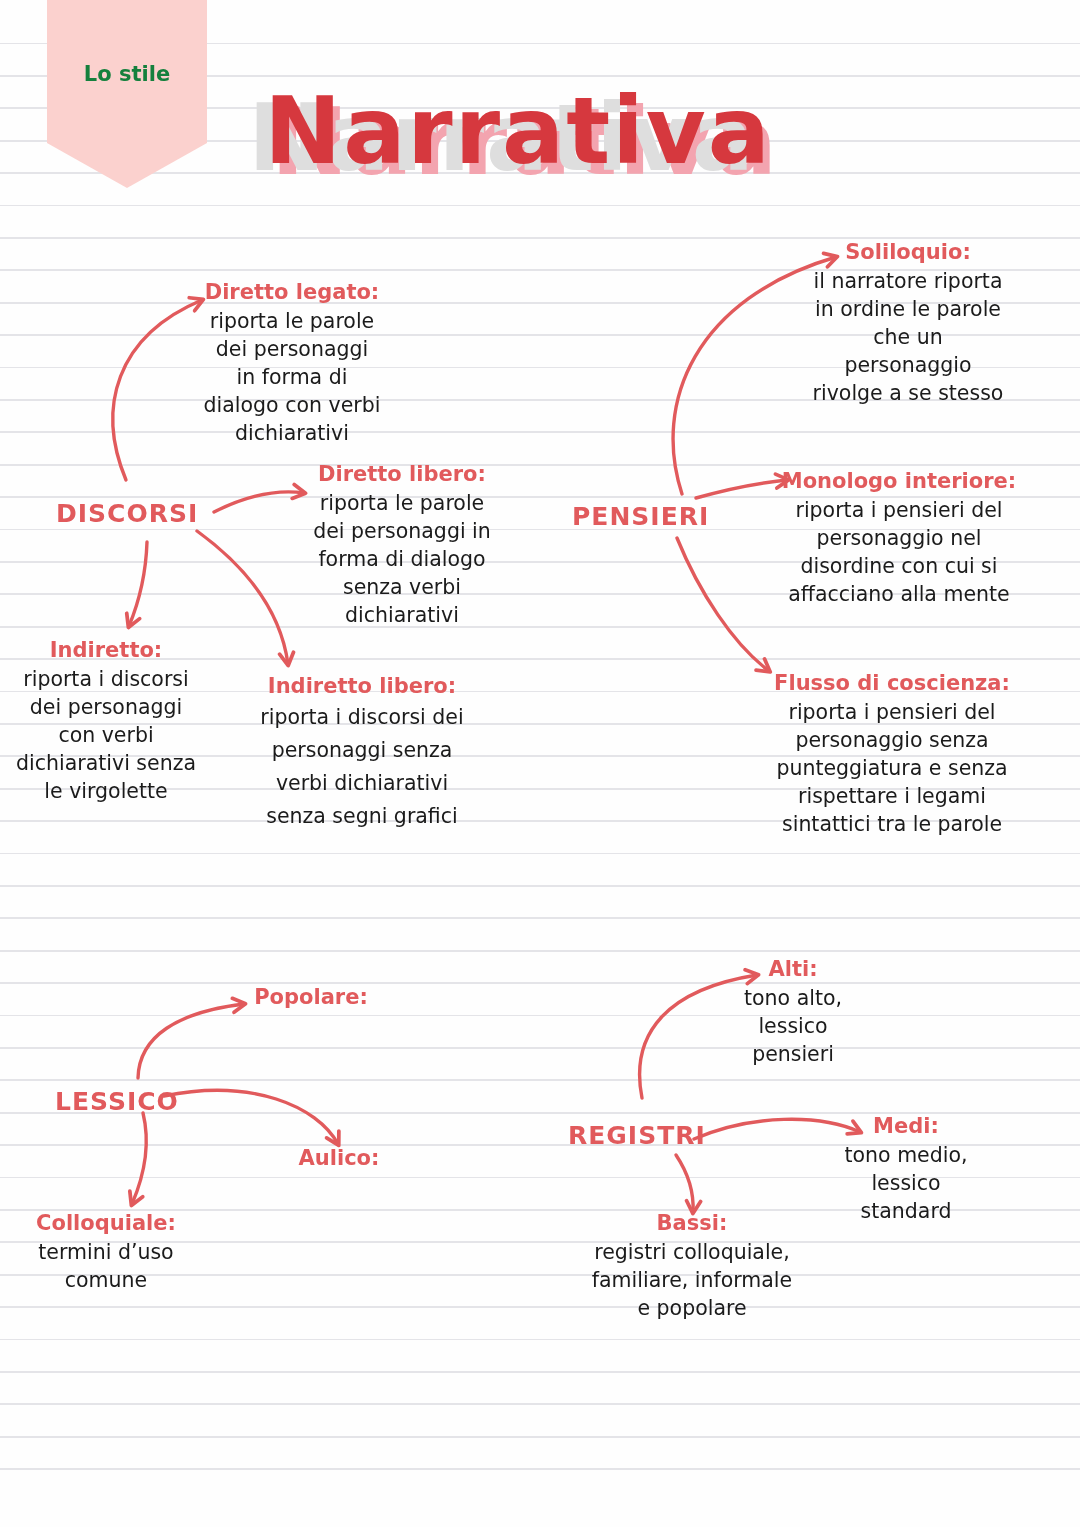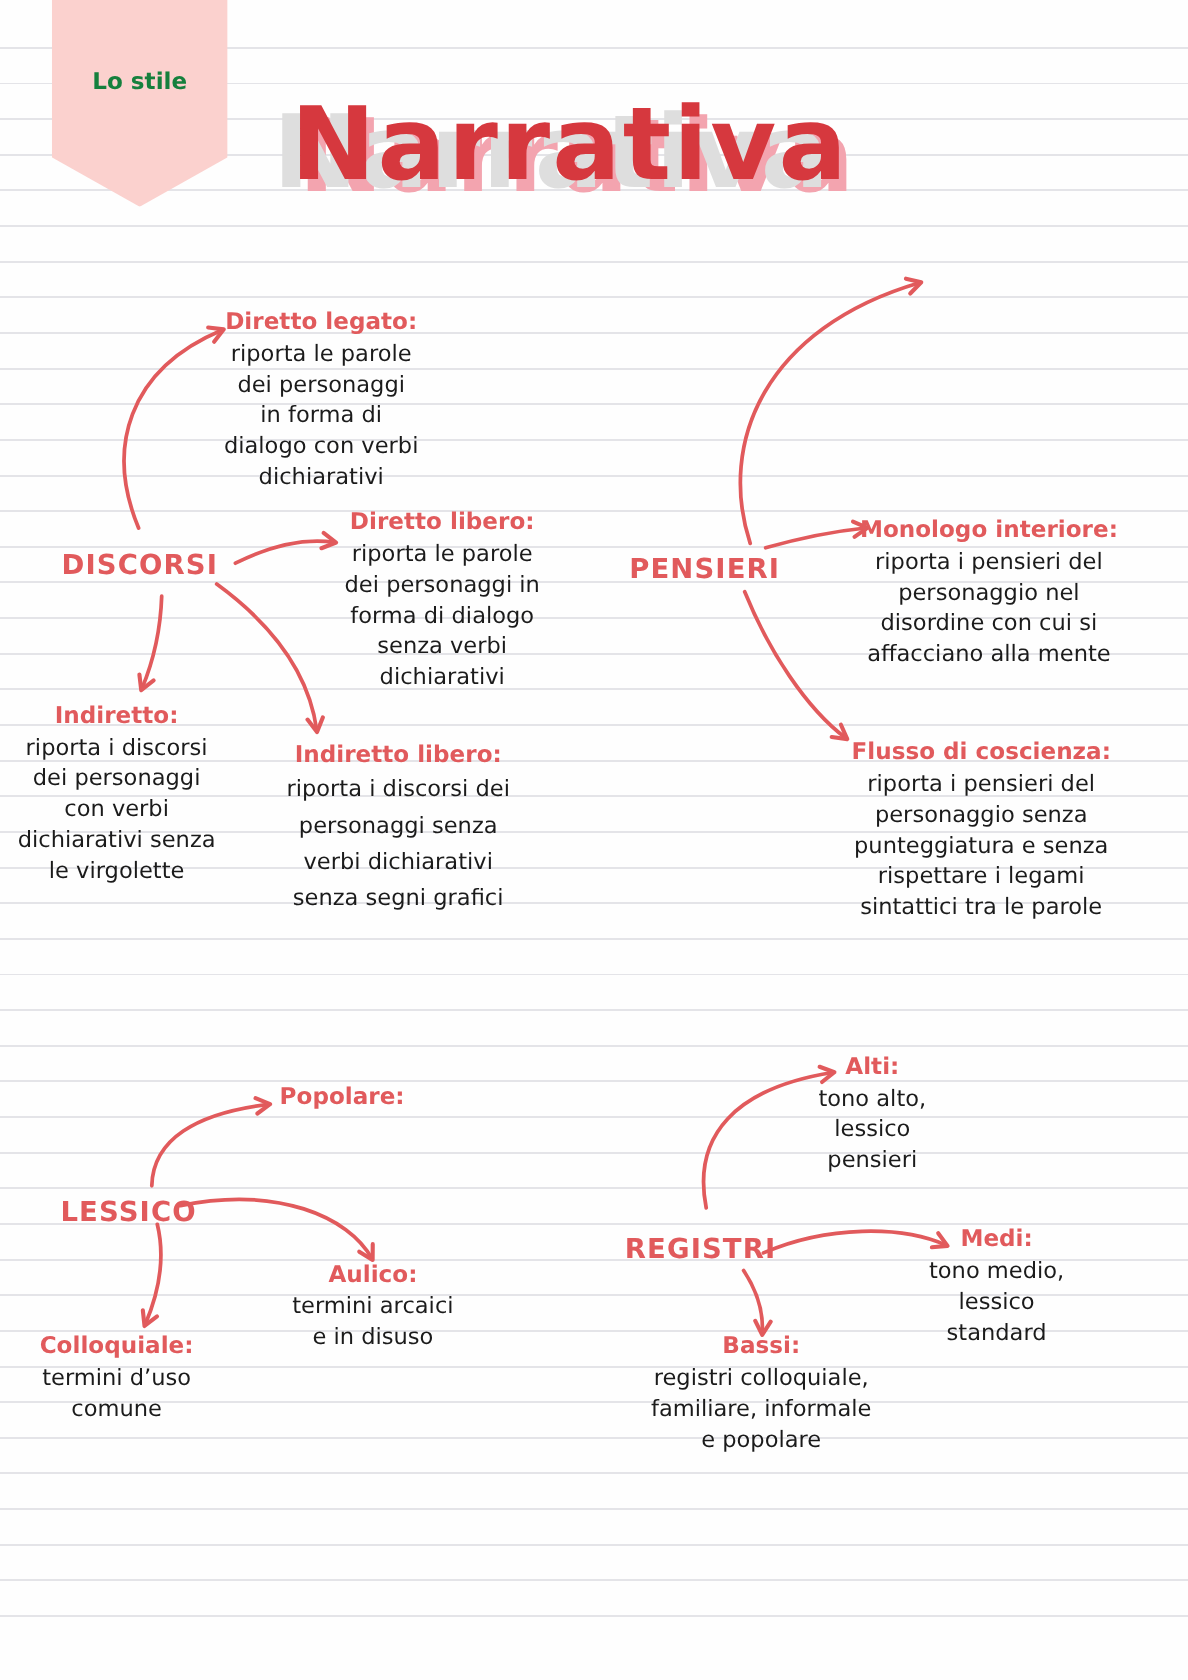--- a/index.html
+++ b/index.html
@@ -118,20 +118,28 @@
 le virgolette</div>
   </div>
   <div class="branch loose" style="left:240px;top:674px;width:244px;">
     <div class="bh">Indiretto libero:</div>
     <div class="bb">riporta i discorsi dei
 personaggi senza
 verbi dichiarativi
 senza segni grafici</div>
   </div>
 
+  <div class="branch" style="left:788px;top:240px;width:240px;">
+    <div class="bh">Soliloquio:</div>
+    <div class="bb">il narratore riporta
+in ordine le parole
+che un
+personaggio
+rivolge a se stesso</div>
+  </div>
   <div class="branch" style="left:756px;top:469px;width:286px;">
     <div class="bh">Monologo interiore:</div>
     <div class="bb">riporta i pensieri del
 personaggio nel
 disordine con cui si
 affacciano alla mente</div>
   </div>
   <div class="branch" style="left:740px;top:671px;width:304px;">
     <div class="bh">Flusso di coscienza:</div>
     <div class="bb">riporta i pensieri del
@@ -139,22 +147,20 @@
 punteggiatura e senza
 rispettare i legami
 sintattici tra le parole</div>
   </div>
 
   <div class="branch" style="left:201px;top:985px;width:220px;">
     <div class="bh">Popolare:</div>
   </div>
   <div class="branch" style="left:239px;top:1146px;width:200px;">
     <div class="bh">Aulico:</div>
-    <div class="bb">termini arcaici
-e in disuso</div>
   </div>
   <div class="branch" style="left:6px;top:1211px;width:200px;">
     <div class="bh">Colloquiale:</div>
     <div class="bb">termini d’uso
 comune</div>
   </div>
 
   <div class="branch" style="left:713px;top:957px;width:160px;">
     <div class="bh">Alti:</div>
     <div class="bb">tono alto,

